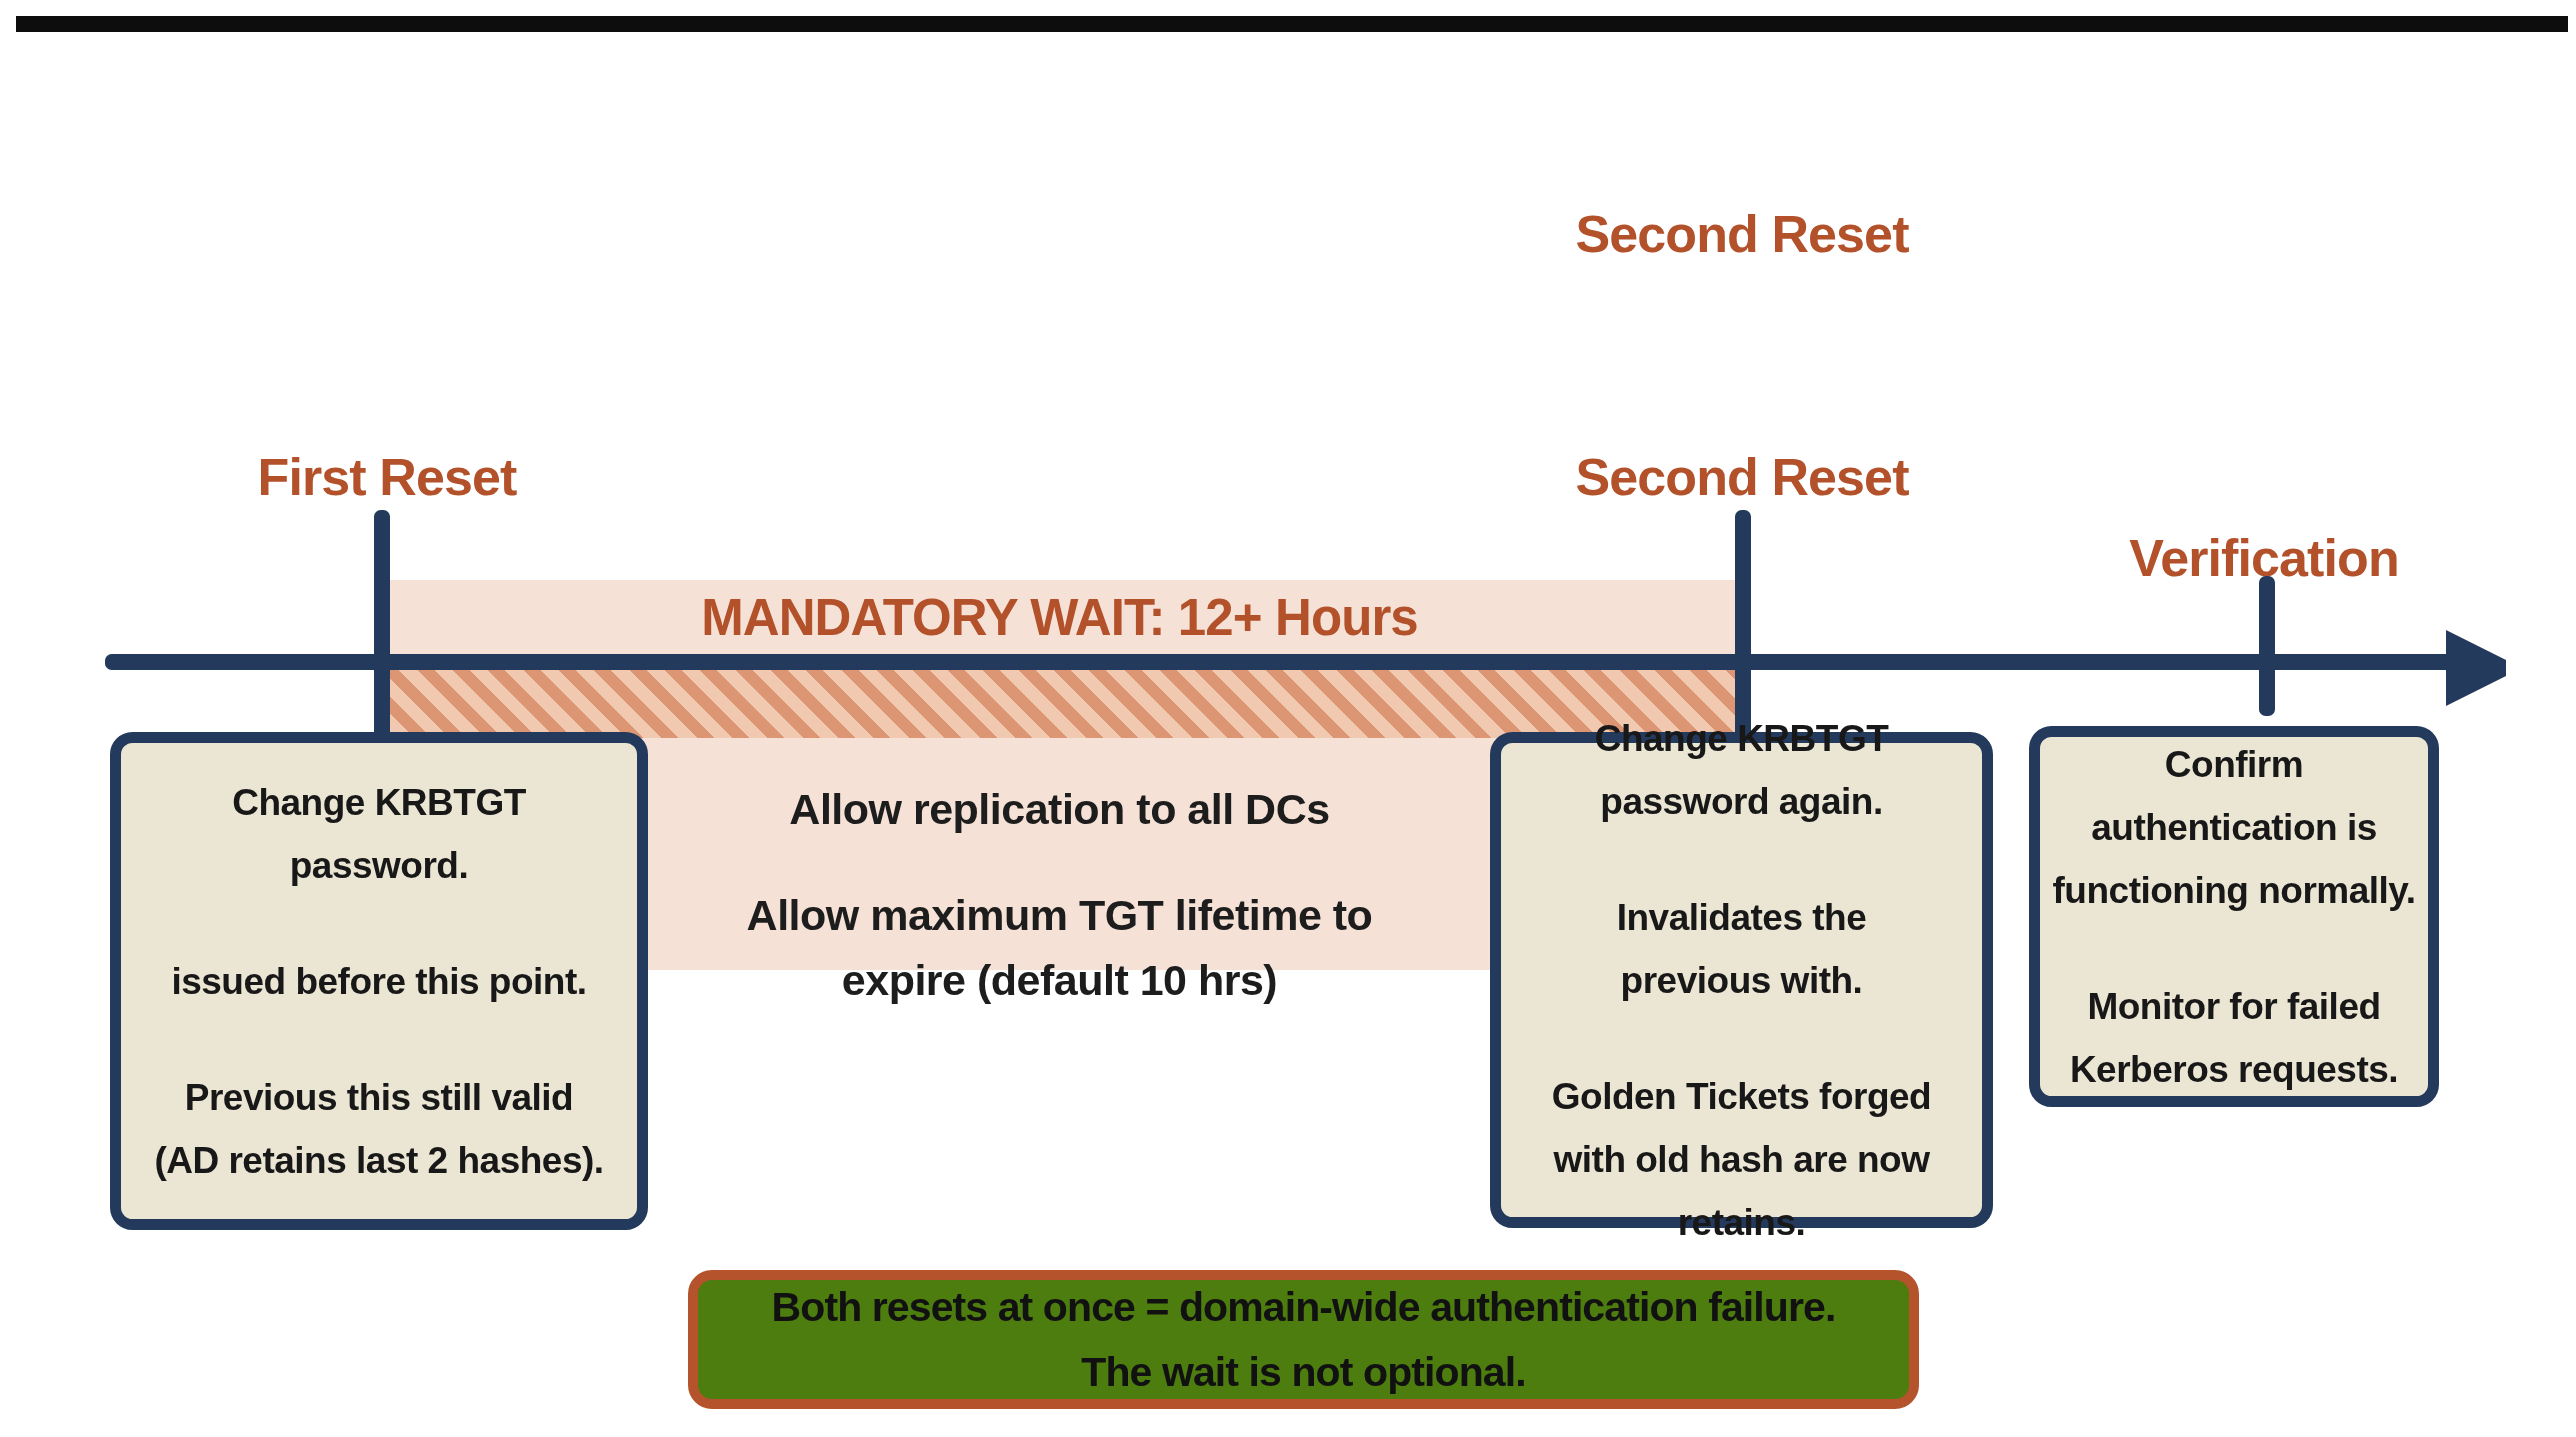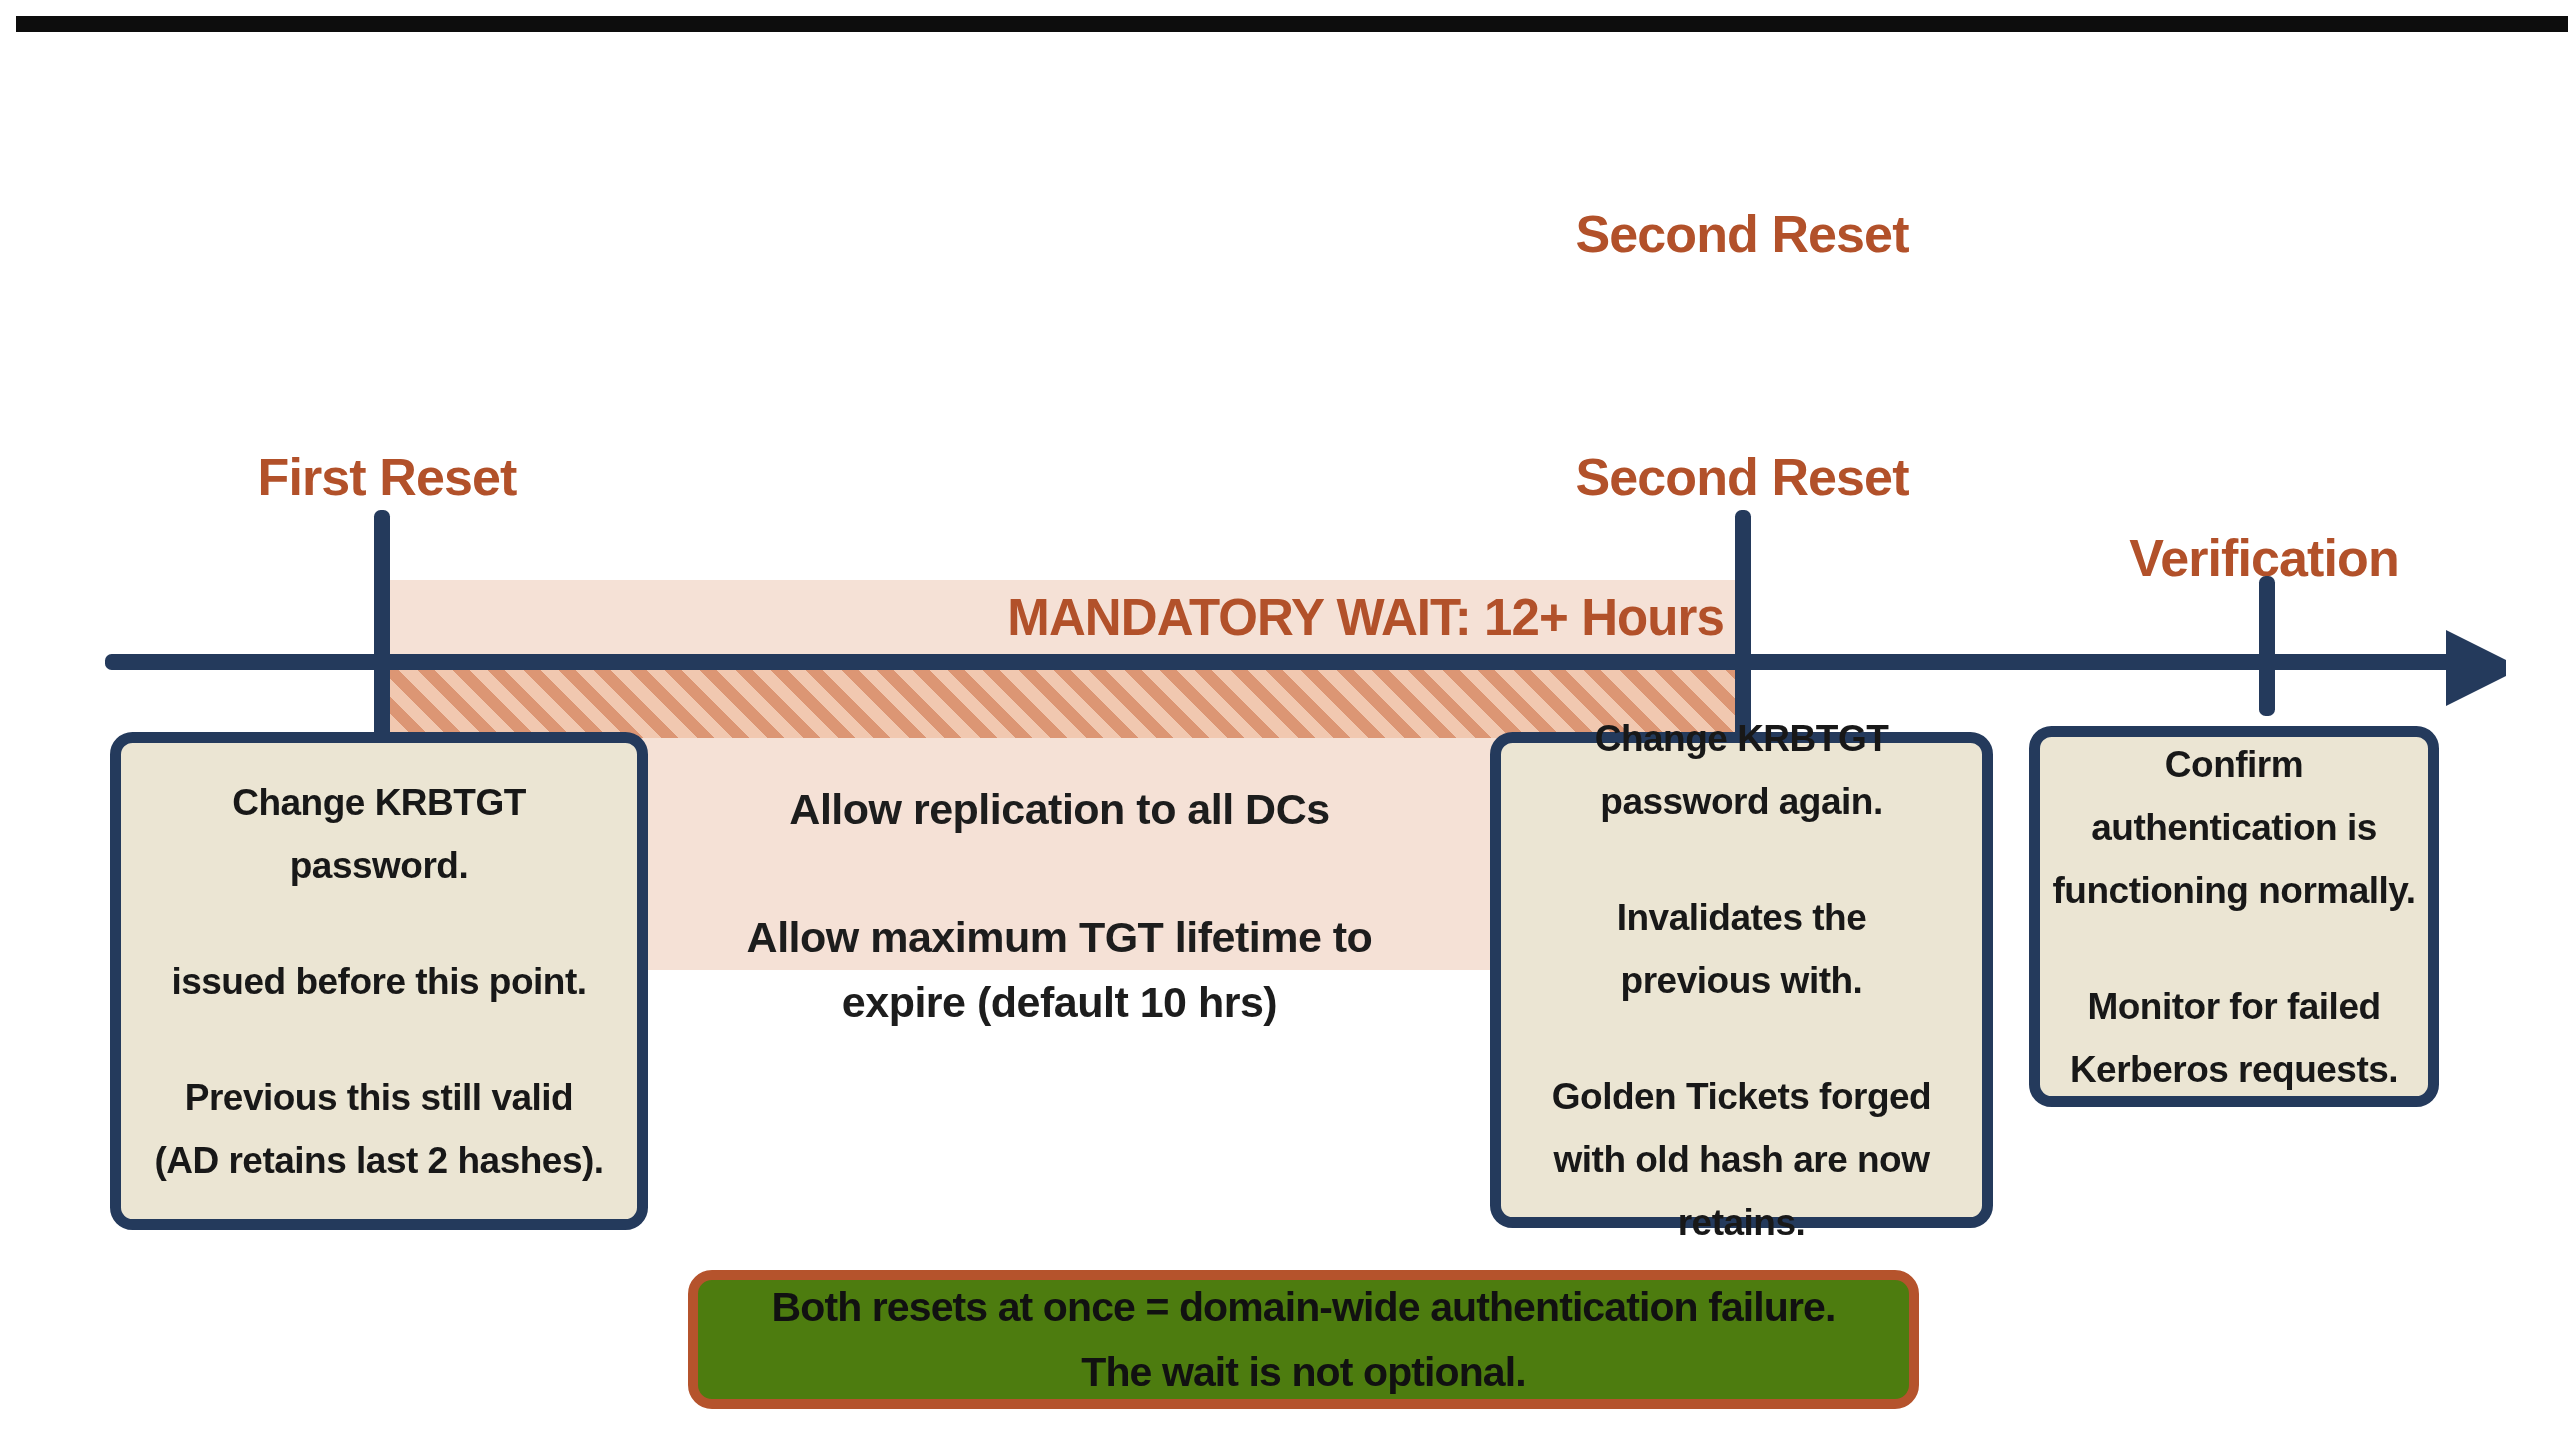--- a/index.html
+++ b/index.html
@@ -29,40 +29,40 @@
     white-space: nowrap;
   }
   #lbl-top-second { left: 1726px; top: 180px; }
   #lbl-first      { left: 371px;  top: 423px; }
   #lbl-second     { left: 1726px; top: 423px; }
   #lbl-verify     { left: 2248px; top: 504px; }
 
   .band-upper {
     left: 363px; top: 564px; width: 1361px; height: 75px;
     background: var(--band);
-    display: flex; align-items: center; justify-content: flex-end;
+    display: flex; align-items: center; justify-content: center;
   }
   .band-title {
     color: var(--rust);
     font-size: 51px; font-weight: 700; letter-spacing: -0.9px;
     white-space: nowrap;
   }
   .hatch {
     left: 363px; top: 650px; width: 1361px; height: 72px;
     background: repeating-linear-gradient(
       45deg,
       var(--hatch_dark) 0 12px,
       var(--hatch_light) 12px 25px
     );
   }
   .band-lower {
     left: 363px; top: 722px; width: 1361px; height: 232px;
     background: var(--band);
     display: flex; flex-direction: column; align-items: center;
-    padding-top: 31px; gap: 47px;
+    padding-top: 31px; gap: 25px;
   }
   .band-text {
     font-size: 43px; font-weight: 700; color: #1d1d1d;
     line-height: 49px; text-align: center; letter-spacing: -0.5px;
   }
   .band-text span { display: block; white-space: nowrap; }
 
   .timeline {
     left: 89px; top: 638px; width: 2349px; height: 12px;
     background: var(--navy); border-radius: 6.6px;

